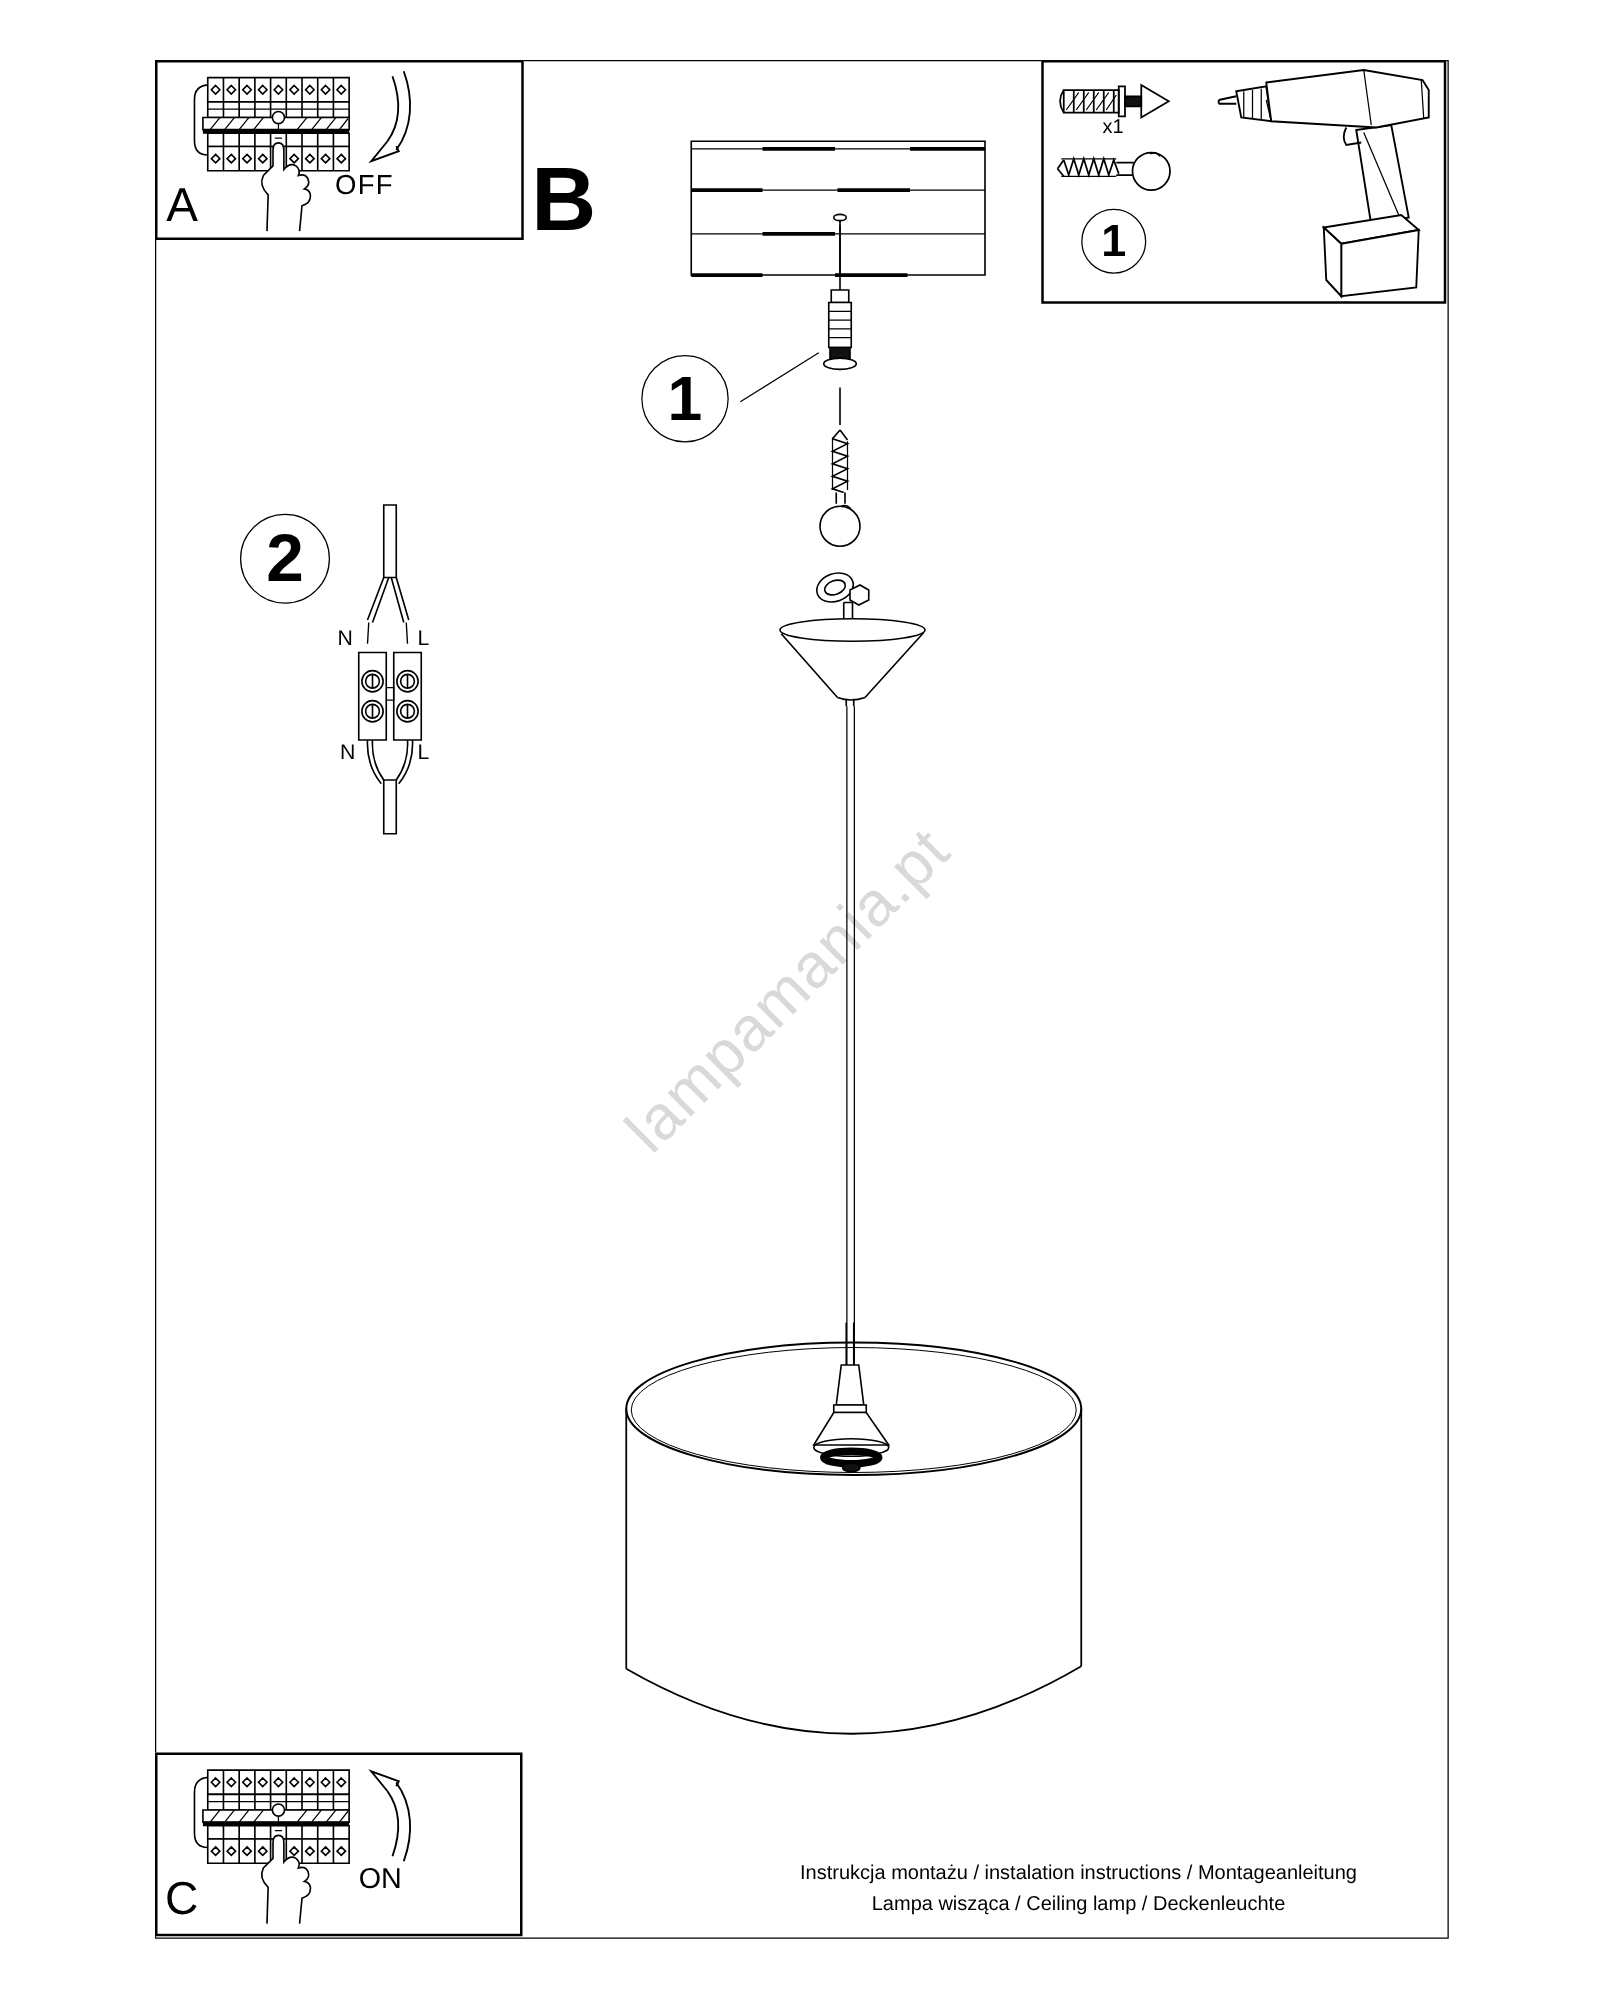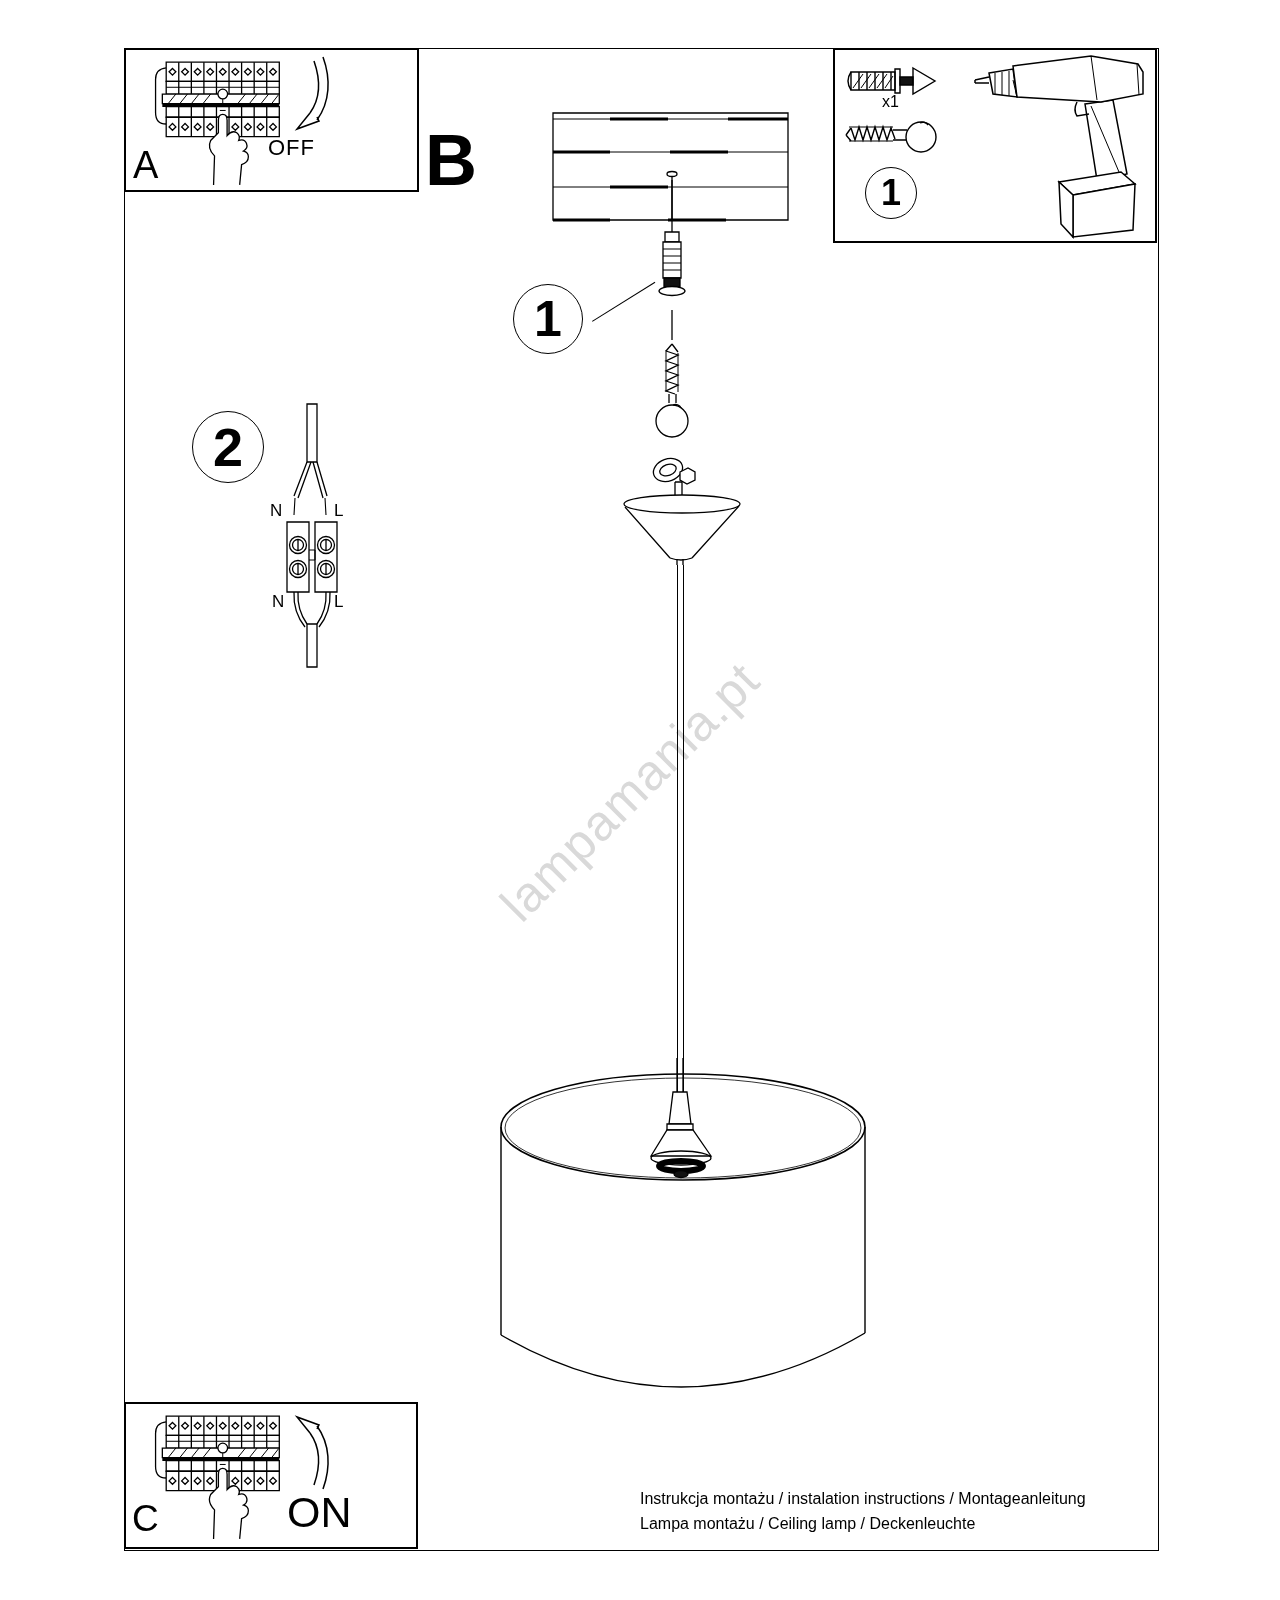--- a/index.html
+++ b/index.html
@@ -9,21 +9,21 @@
   .box{position:absolute;border:2px solid #000;background:#fff;box-sizing:border-box;}
   svg{position:absolute;overflow:visible;}
   svg *{vector-effect:non-scaling-stroke;}
   .letter{position:absolute;line-height:1;}
   .badge{position:absolute;border:1.5px solid #000;border-radius:50%;
          display:flex;align-items:center;justify-content:center;
          font-weight:bold;background:#fff;box-sizing:border-box;}
   .wirelabel{position:absolute;font-size:17px;line-height:1;}
   .watermark{position:absolute;left:630px;top:792px;font-size:50px;letter-spacing:1px;
              color:#d9d9d9;transform:translate(-50%,-50%) rotate(-45deg);white-space:nowrap;}
-  .footer{position:absolute;left:640px;top:1486px;font-size:16px;line-height:25px;}
+  .footer{position:absolute;left:640px;top:1486px;font-size:16px;line-height:25px;text-align:center;}
   .leader{position:absolute;left:592px;top:321px;width:74px;height:0;
           border-top:1.5px solid #000;transform-origin:0 0;transform:rotate(-32deg);}
   .cable{position:absolute;left:677px;top:565px;width:7px;height:528px;
          border-left:1.2px solid #000;border-right:1.2px solid #000;box-sizing:border-box;}
 </style>
 </head>
 <body>
 
 <svg width="0" height="0" style="position:absolute">
   <defs>
@@ -217,18 +217,18 @@
     <use href="#breaker"></use>
   </svg>
 <svg style="left:288px;top:1407px;width:50px;height:85px" viewBox="0 0 50 85">
   <g stroke="#000" stroke-width="1.5" fill="none" transform="translate(0,85) scale(1,-1)">
     <path d="M35,3 C43,25 42,48 29,66"></path>
     <path d="M26,7 C33,27 32,45 22,59"></path>
     <path d="M22,59 L9,75 L31,67 L29,63"></path>
   </g>
 </svg>
 <div class="letter" style="left:132px;top:1500px;font-size:37px">C</div>
-<div class="letter" style="left:287px;top:1491px;font-size:43px">ON</div>
+<div class="letter" style="left:287px;top:1491px;font-size:23px">ON</div>
 
 <div class="footer">
   <div>Instrukcja montażu / instalation instructions / Montageanleitung</div>
-  <div>Lampa montażu / Ceiling lamp / Deckenleuchte</div>
+  <div>Lampa wisząca / Ceiling lamp / Deckenleuchte</div>
 </div>
 
 </body></html>

